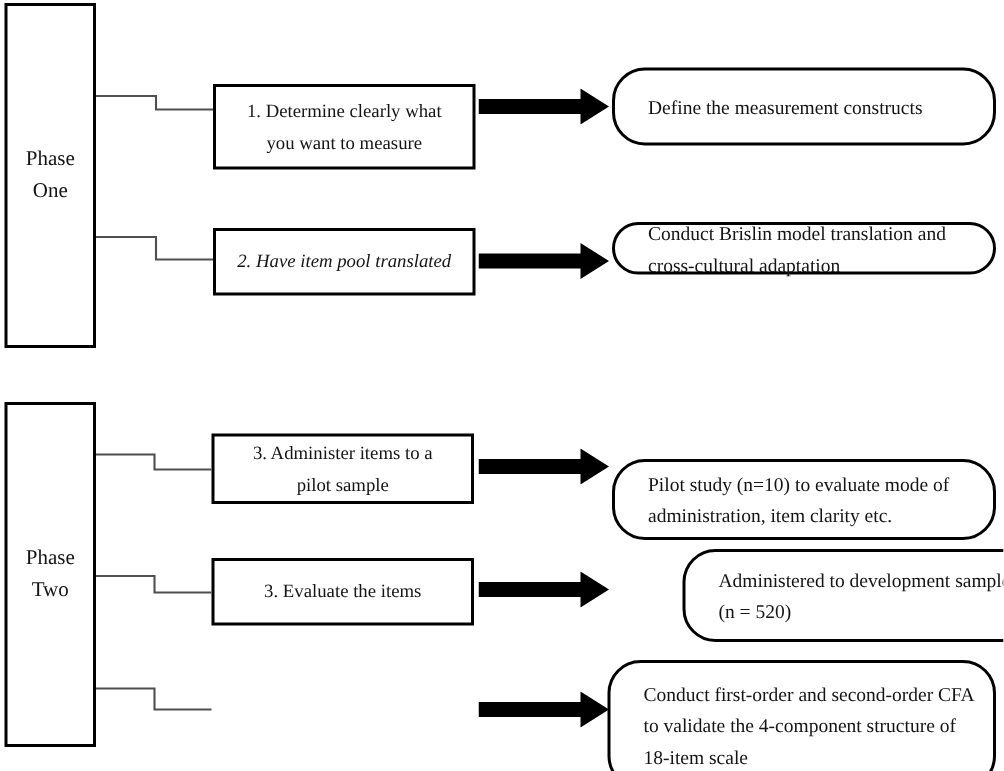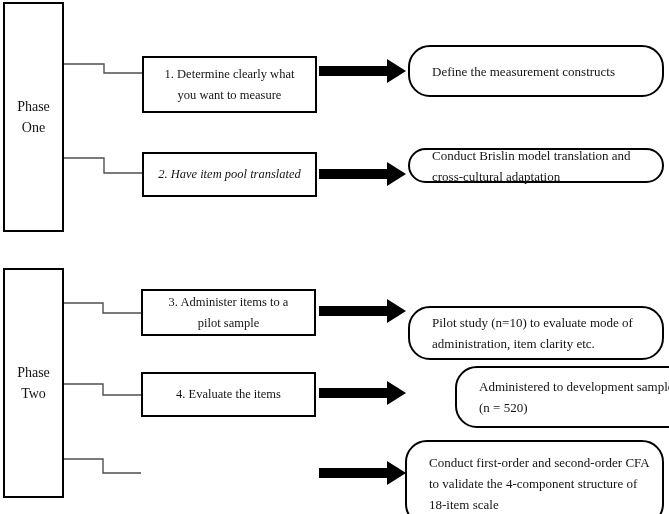--- a/index.html
+++ b/index.html
@@ -155,21 +155,21 @@
   </div>
   <svg class="arrow" id="arrow-3" viewBox="0 0 87 24" xmlns="http://www.w3.org/2000/svg">
     <polygon points="0,7 68,7 68,0 87,12 68,24 68,17 0,17" fill="#000"></polygon>
   </svg>
   <div class="outcome-box" id="outcome-3">
     <span>Pilot study (n=10) to evaluate mode of
 administration, item clarity etc.</span>
   </div>
 
   <div class="step-box" id="step-4">
-    <span>4. Evaluate the items</span>
+    <span>3. Evaluate the items</span>
   </div>
   <svg class="arrow" id="arrow-4" viewBox="0 0 87 24" xmlns="http://www.w3.org/2000/svg">
     <polygon points="0,7 68,7 68,0 87,12 68,24 68,17 0,17" fill="#000"></polygon>
   </svg>
   <div class="outcome-box" id="outcome-4">
     <span>Administered to development sample
 (n = 520)</span>
   </div>
 
   <svg class="arrow" id="arrow-5" viewBox="0 0 87 24" xmlns="http://www.w3.org/2000/svg">

